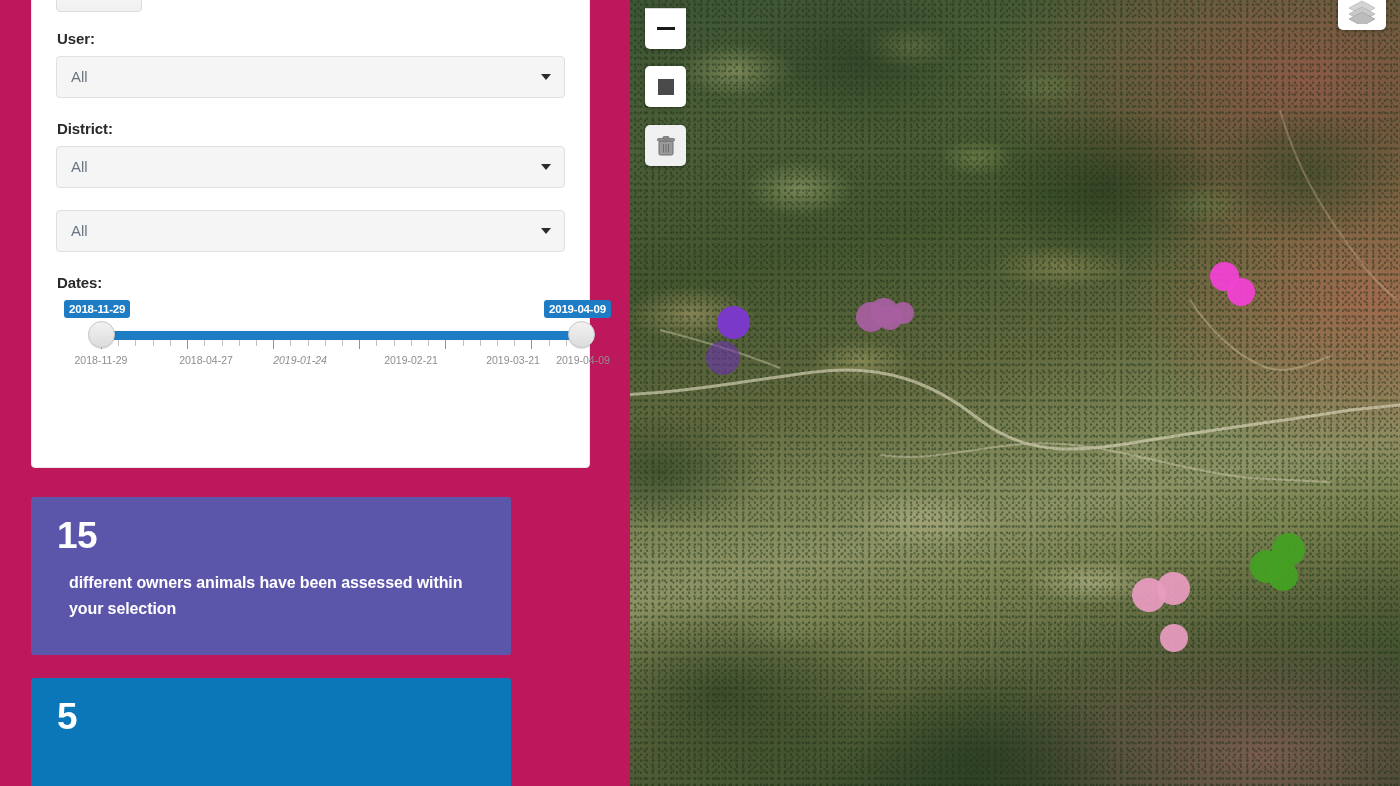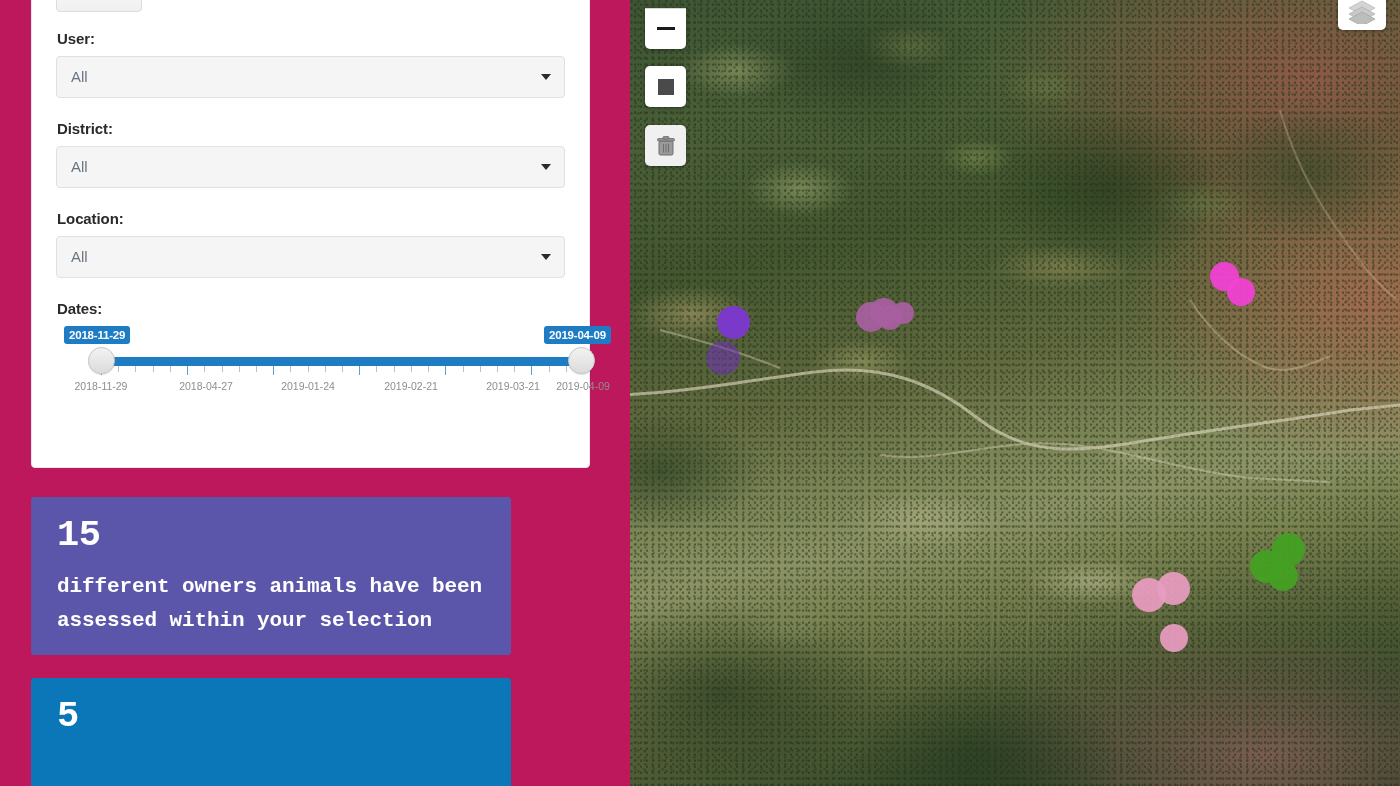--- a/index.html
+++ b/index.html
@@ -166,44 +166,43 @@
   }
 
   
   .stat-card {
     position: absolute;
     left: 31px;
     width: 480px;
     border-radius: 3px;
     color: #ffffff;
     padding: 20px 26px 24px 26px;
-    font-family: Liberation Mono, monospace;
   }
   #stat-card-owners {
     top: 497px;
     height: 158px;
     background: #5c56ab;
   }
   #stat-card-locations {
     top: 678px;
     height: 160px;
     background: #0b76b8;
   }
   .stat-number {
     font-size: 37px;
     font-weight: bold;
     line-height: 1;
     margin: 0 0 16px 0;
     letter-spacing: -0.5px;
   }
   .stat-text {
-    font-size: 21px;
+    font-size: 16px;
     font-weight: bold;
     line-height: 1.6;
-    margin: 0;
+    margin: 12px;
     max-width: 430px;
     letter-spacing: -0.1px;
   }
   #stat-card-locations .stat-number { margin-bottom: 13px; }
   #stat-card-locations .stat-text { max-width: 460px; }
 
   
   #map {
     position: absolute;
     left: 630px; top: 0;
@@ -335,21 +334,20 @@
         </div>
 
         
         <div class="field-label">District:</div>
         <div class="select-wrap">
           <div class="select-box">All</div>
           <span class="select-caret"></span>
         </div>
 
         
-        <div class="field-label">Location:</div>
         <div class="select-wrap">
           <div class="select-box">All</div>
           <span class="select-caret"></span>
         </div>
 
         
         <div id="dates-group">
           <div class="field-label">Dates:</div>
 
           <div id="slider-area">
@@ -391,21 +389,21 @@
                 <i style="left: 464.786px;"></i>
                 <i style="left: 482px;"></i>
               </div>
 
             <div class="slider-handle" id="handle-left"></div>
             <div class="slider-handle" id="handle-right"></div>
 
             <div id="slider-labels">
                 <span style="left: 69px;">2018-11-29</span>
                 <span style="left: 174px;">2018-04-27</span>
-                <span style="left: 276px;">2019-01-24</span>
+                <span style="left: 268px; font-style: italic;">2019-01-24</span>
                 <span style="left: 379px;">2019-02-21</span>
                 <span style="left: 481px;">2019-03-21</span>
                 <span style="left: 551px;">2019-04-09</span>
               </div>
           </div>
         </div>
 
       </div>
     </div>
 

